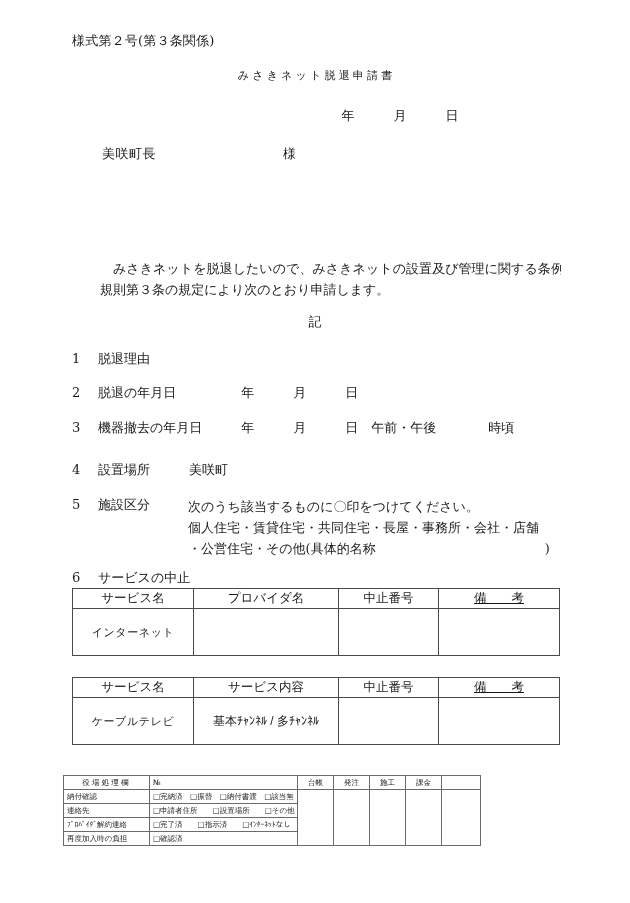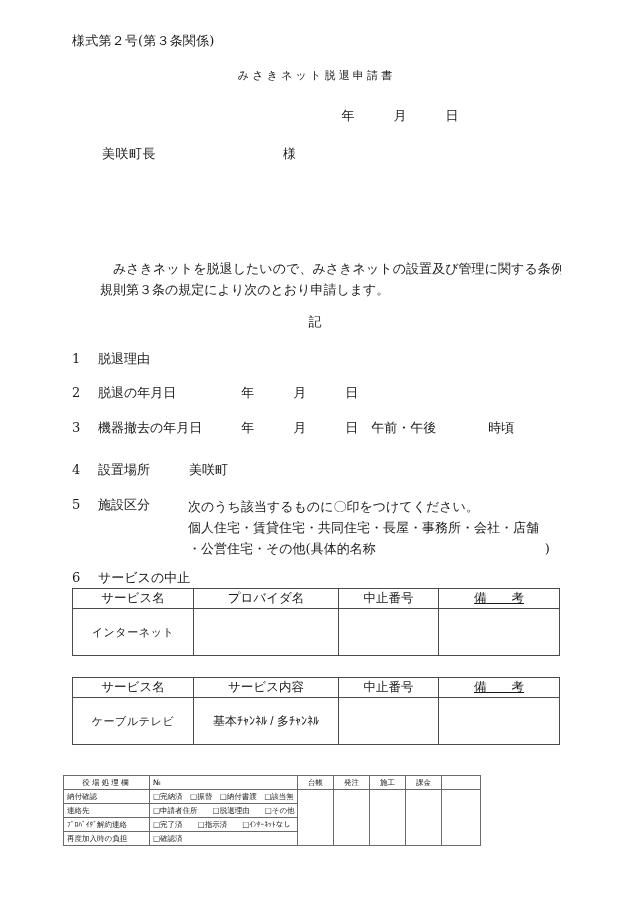--- a/index.html
+++ b/index.html
@@ -282,21 +282,21 @@
       <td class="lbl">納付確認</td>
       <td class="chk">□完納済　□振替　□納付書渡　□該当無</td>
       <td class="sm spanner" rowspan="4"></td>
       <td class="sm spanner" rowspan="4"></td>
       <td class="sm spanner" rowspan="4"></td>
       <td class="sm spanner" rowspan="4"></td>
       <td class="tail spanner" rowspan="4"></td>
     </tr>
     <tr>
       <td class="lbl">連絡先</td>
-      <td class="chk">□申請者住所　　□脱退理由　　□その他</td>
+      <td class="chk">□申請者住所　　□設置場所　　□その他</td>
     </tr>
     <tr>
       <td class="lbl hw">ﾌﾟﾛﾊﾞｲﾀﾞ解約連絡</td>
       <td class="chk">□完了済　　□指示済　　□ｲﾝﾀｰﾈｯﾄなし</td>
     </tr>
     <tr>
       <td class="lbl">再度加入時の負担</td>
       <td class="chk">□確認済</td>
     </tr>
   </tbody>

